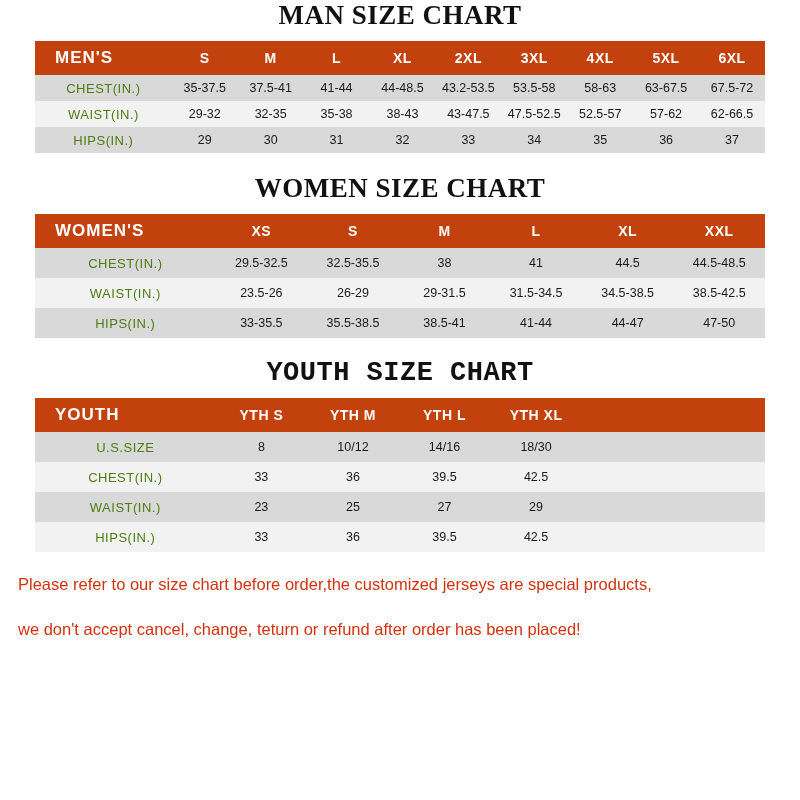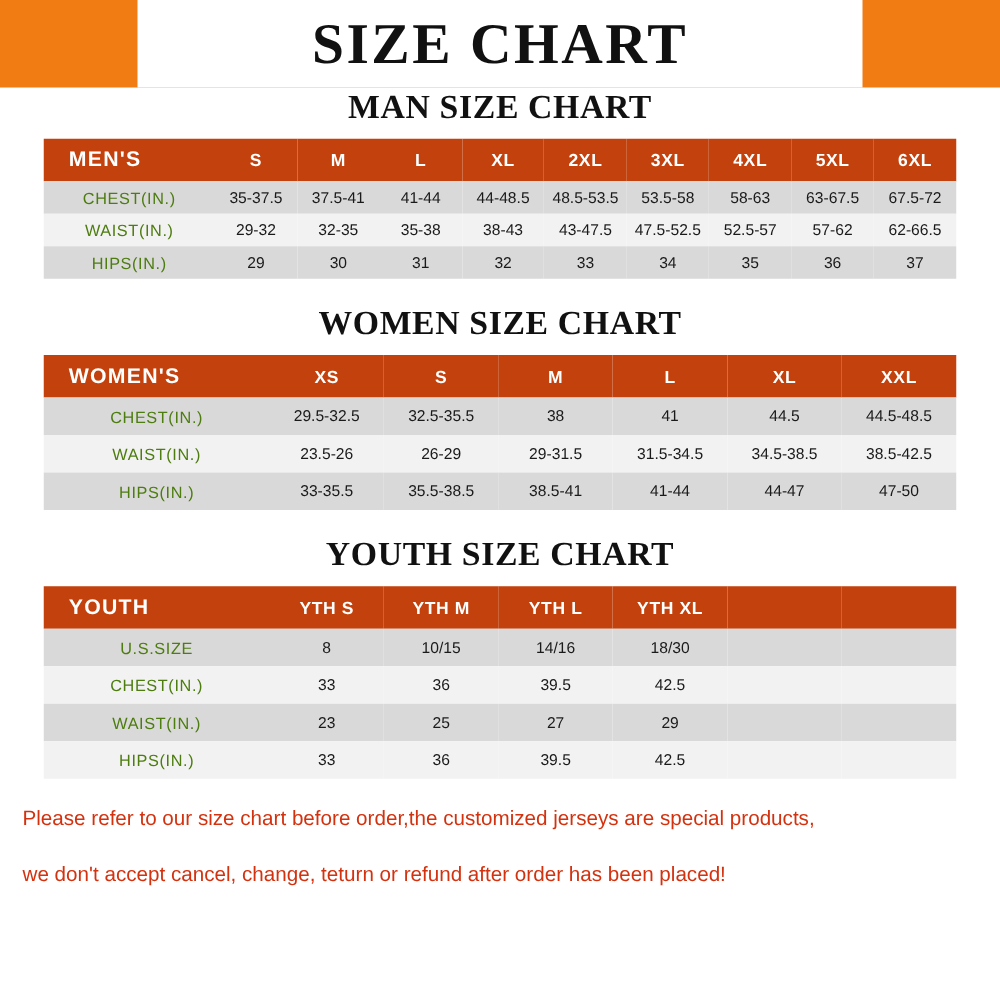--- a/index.html
+++ b/index.html
@@ -48,21 +48,21 @@
   .section-title {
     text-align: center;
     font-family: "Liberation Serif", serif;
     font-weight: bold;
     font-size: 27px;
     color: #111111;
     letter-spacing: 0.5px;
   }
   .sec1-title { }
   .sec2-title { margin-top: 20px; }
-  .sec3-title { margin-top: 20px; }
+  .sec3-title { margin-top: 20px; font-family: Liberation Mono, monospace; }
 
   
   .chart-wrap {
     margin: 10px auto 0 auto;
     width: 730px;
   }
   table.sizechart {
     border-collapse: collapse;
     width: 100%;
     table-layout: fixed;
@@ -132,25 +132,20 @@
     text-align: left;
     font-family: "Liberation Sans", sans-serif;
   }
   .footer-note div { white-space: nowrap; margin-top: 21px; }
 </style>
 </head>
 <body>
 
 <div class="page">
 
-  <div class="banner">
-    <div class="banner-inner">
-      <div class="banner-title">SIZE CHART</div>
-    </div>
-  </div>
 
   <div class="section-title sec1-title">MAN SIZE CHART</div>
   <div class="chart-wrap">
     <table class="sizechart men-table">
       <thead>
         <tr>
           <th class="rowlabel" style="width:16%">MEN'S</th>
           <th>S</th>
           <th>M</th>
           <th>L</th>
@@ -162,21 +157,21 @@
           <th>6XL</th>
         </tr>
       </thead>
       <tbody>
         <tr class="alt-dark">
           <td class="rowlabel">CHEST(IN.)</td>
           <td>35-37.5</td>
           <td>37.5-41</td>
           <td>41-44</td>
           <td>44-48.5</td>
-          <td>48.5-53.5</td>
+          <td>43.2-53.5</td>
           <td>53.5-58</td>
           <td>58-63</td>
           <td>63-67.5</td>
           <td>67.5-72</td>
         </tr>
         <tr class="alt-light">
           <td class="rowlabel">WAIST(IN.)</td>
           <td>29-32</td>
           <td>32-35</td>
           <td>35-38</td>
@@ -260,21 +255,21 @@
           <th>YTH L</th>
           <th>YTH XL</th>
           <th></th>
           <th></th>
         </tr>
       </thead>
       <tbody>
         <tr class="alt-dark">
           <td class="rowlabel">U.S.SIZE</td>
           <td>8</td>
-          <td>10/15</td>
+          <td>10/12</td>
           <td>14/16</td>
           <td>18/30</td>
           <td></td>
           <td></td>
         </tr>
         <tr class="alt-light">
           <td class="rowlabel">CHEST(IN.)</td>
           <td>33</td>
           <td>36</td>
           <td>39.5</td>

